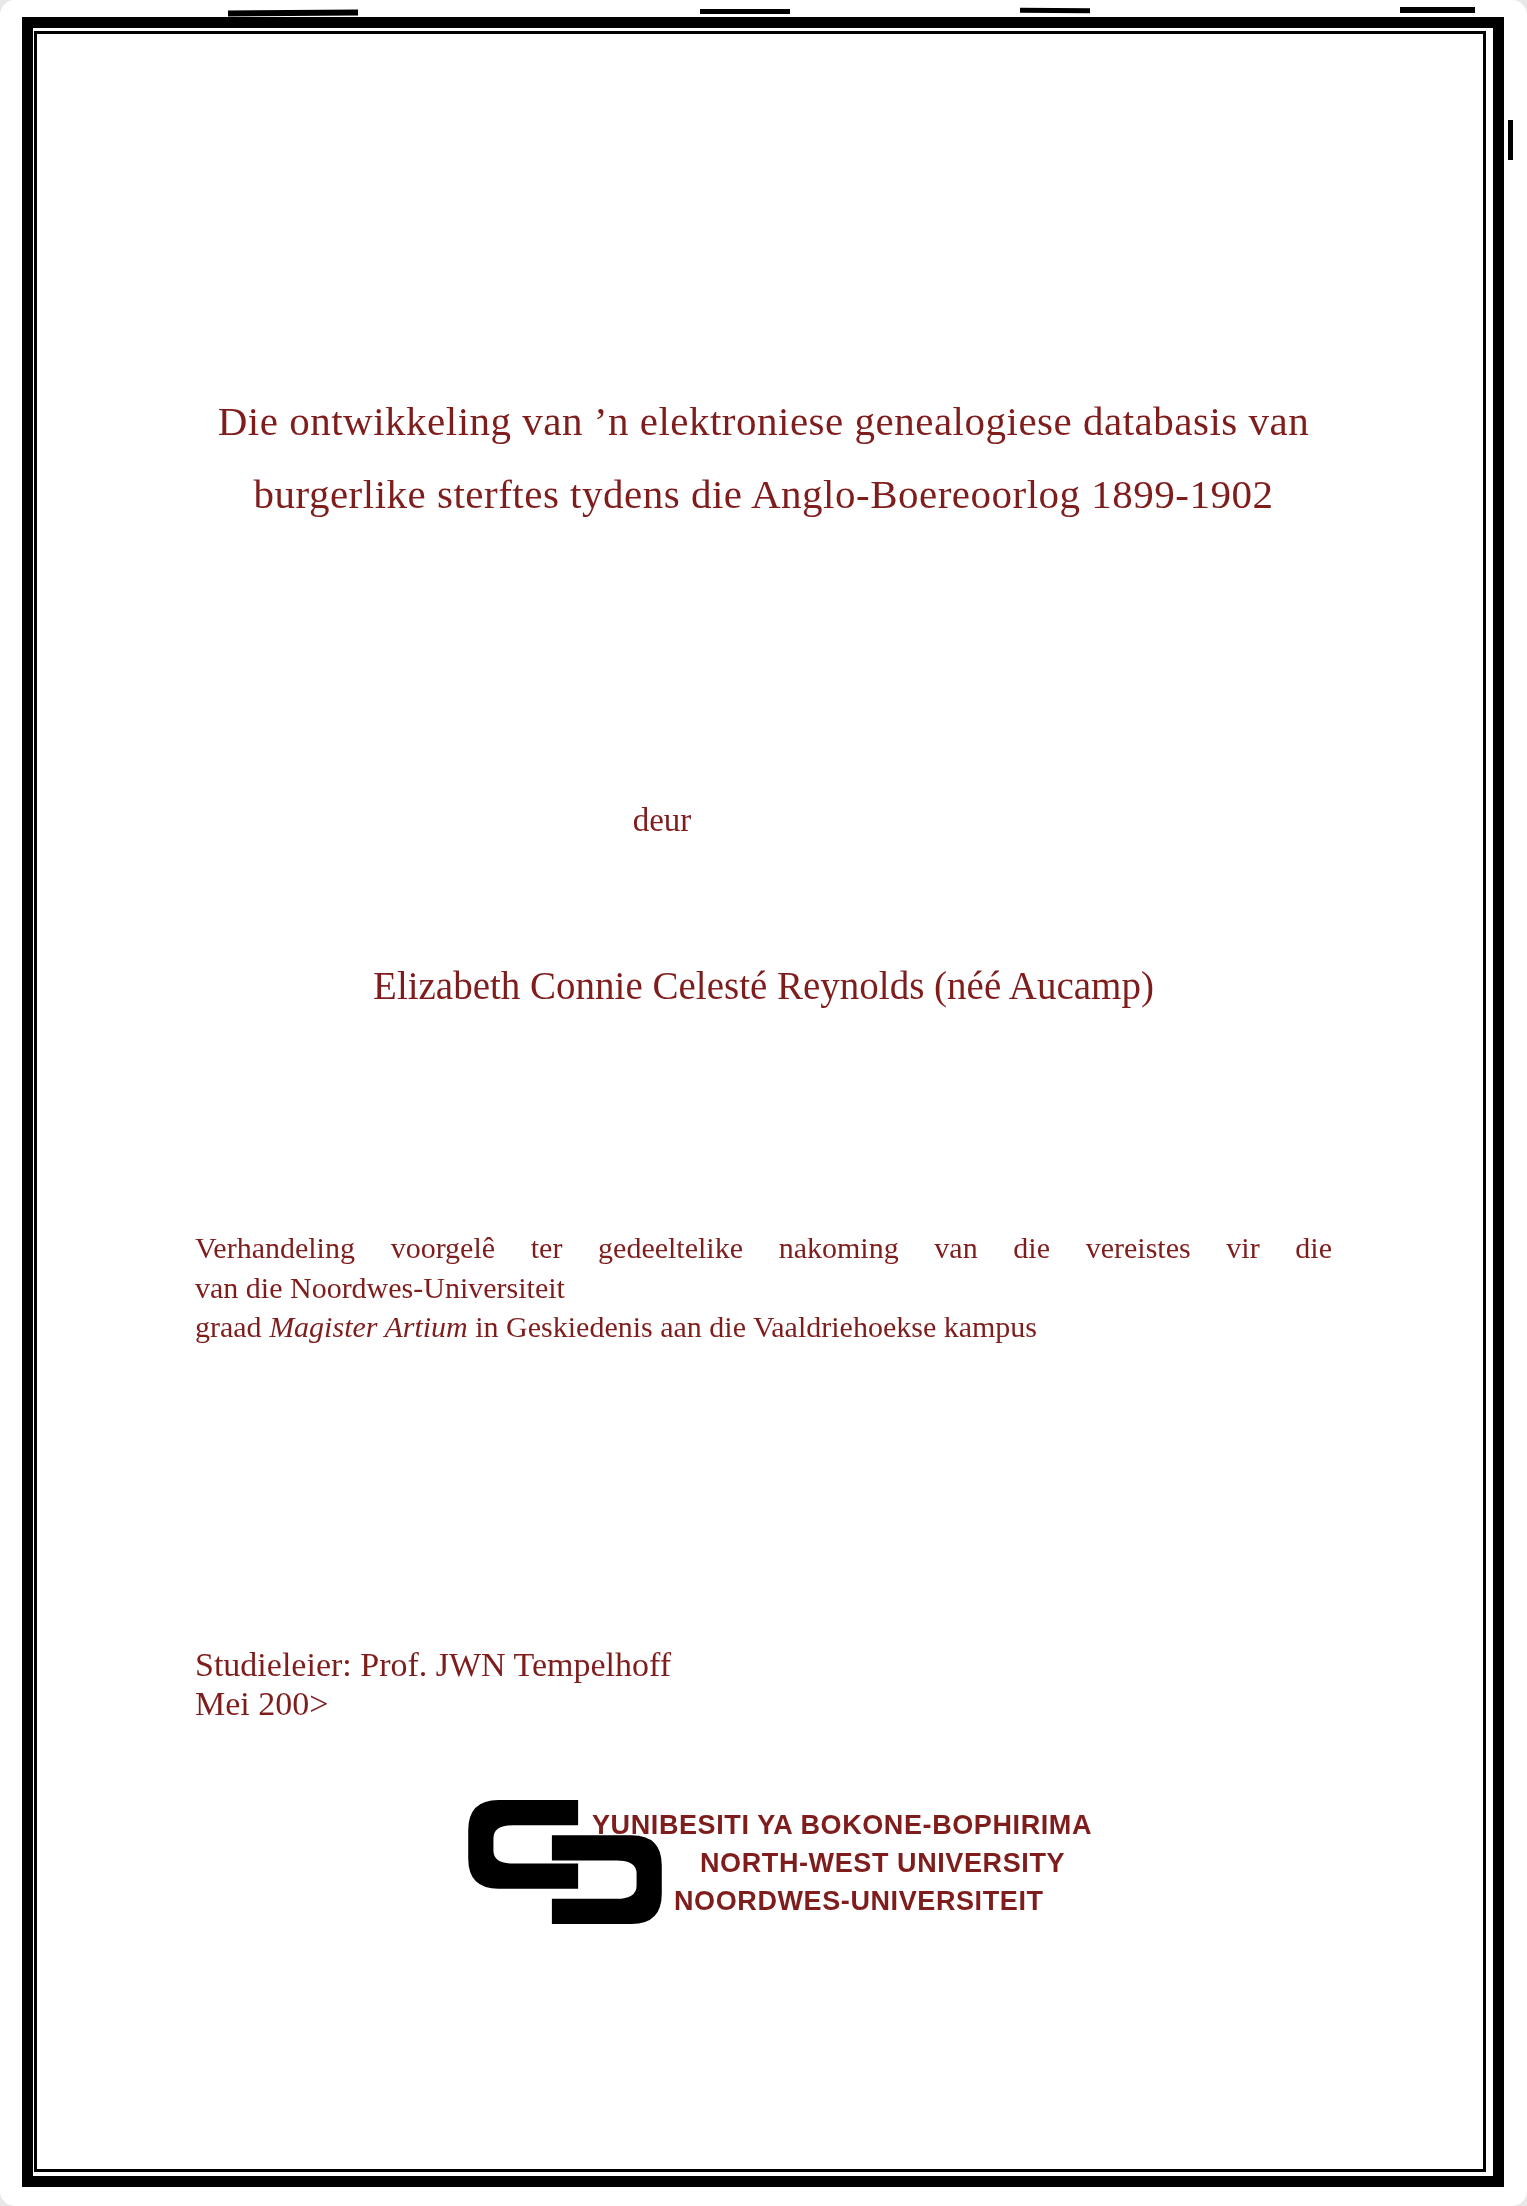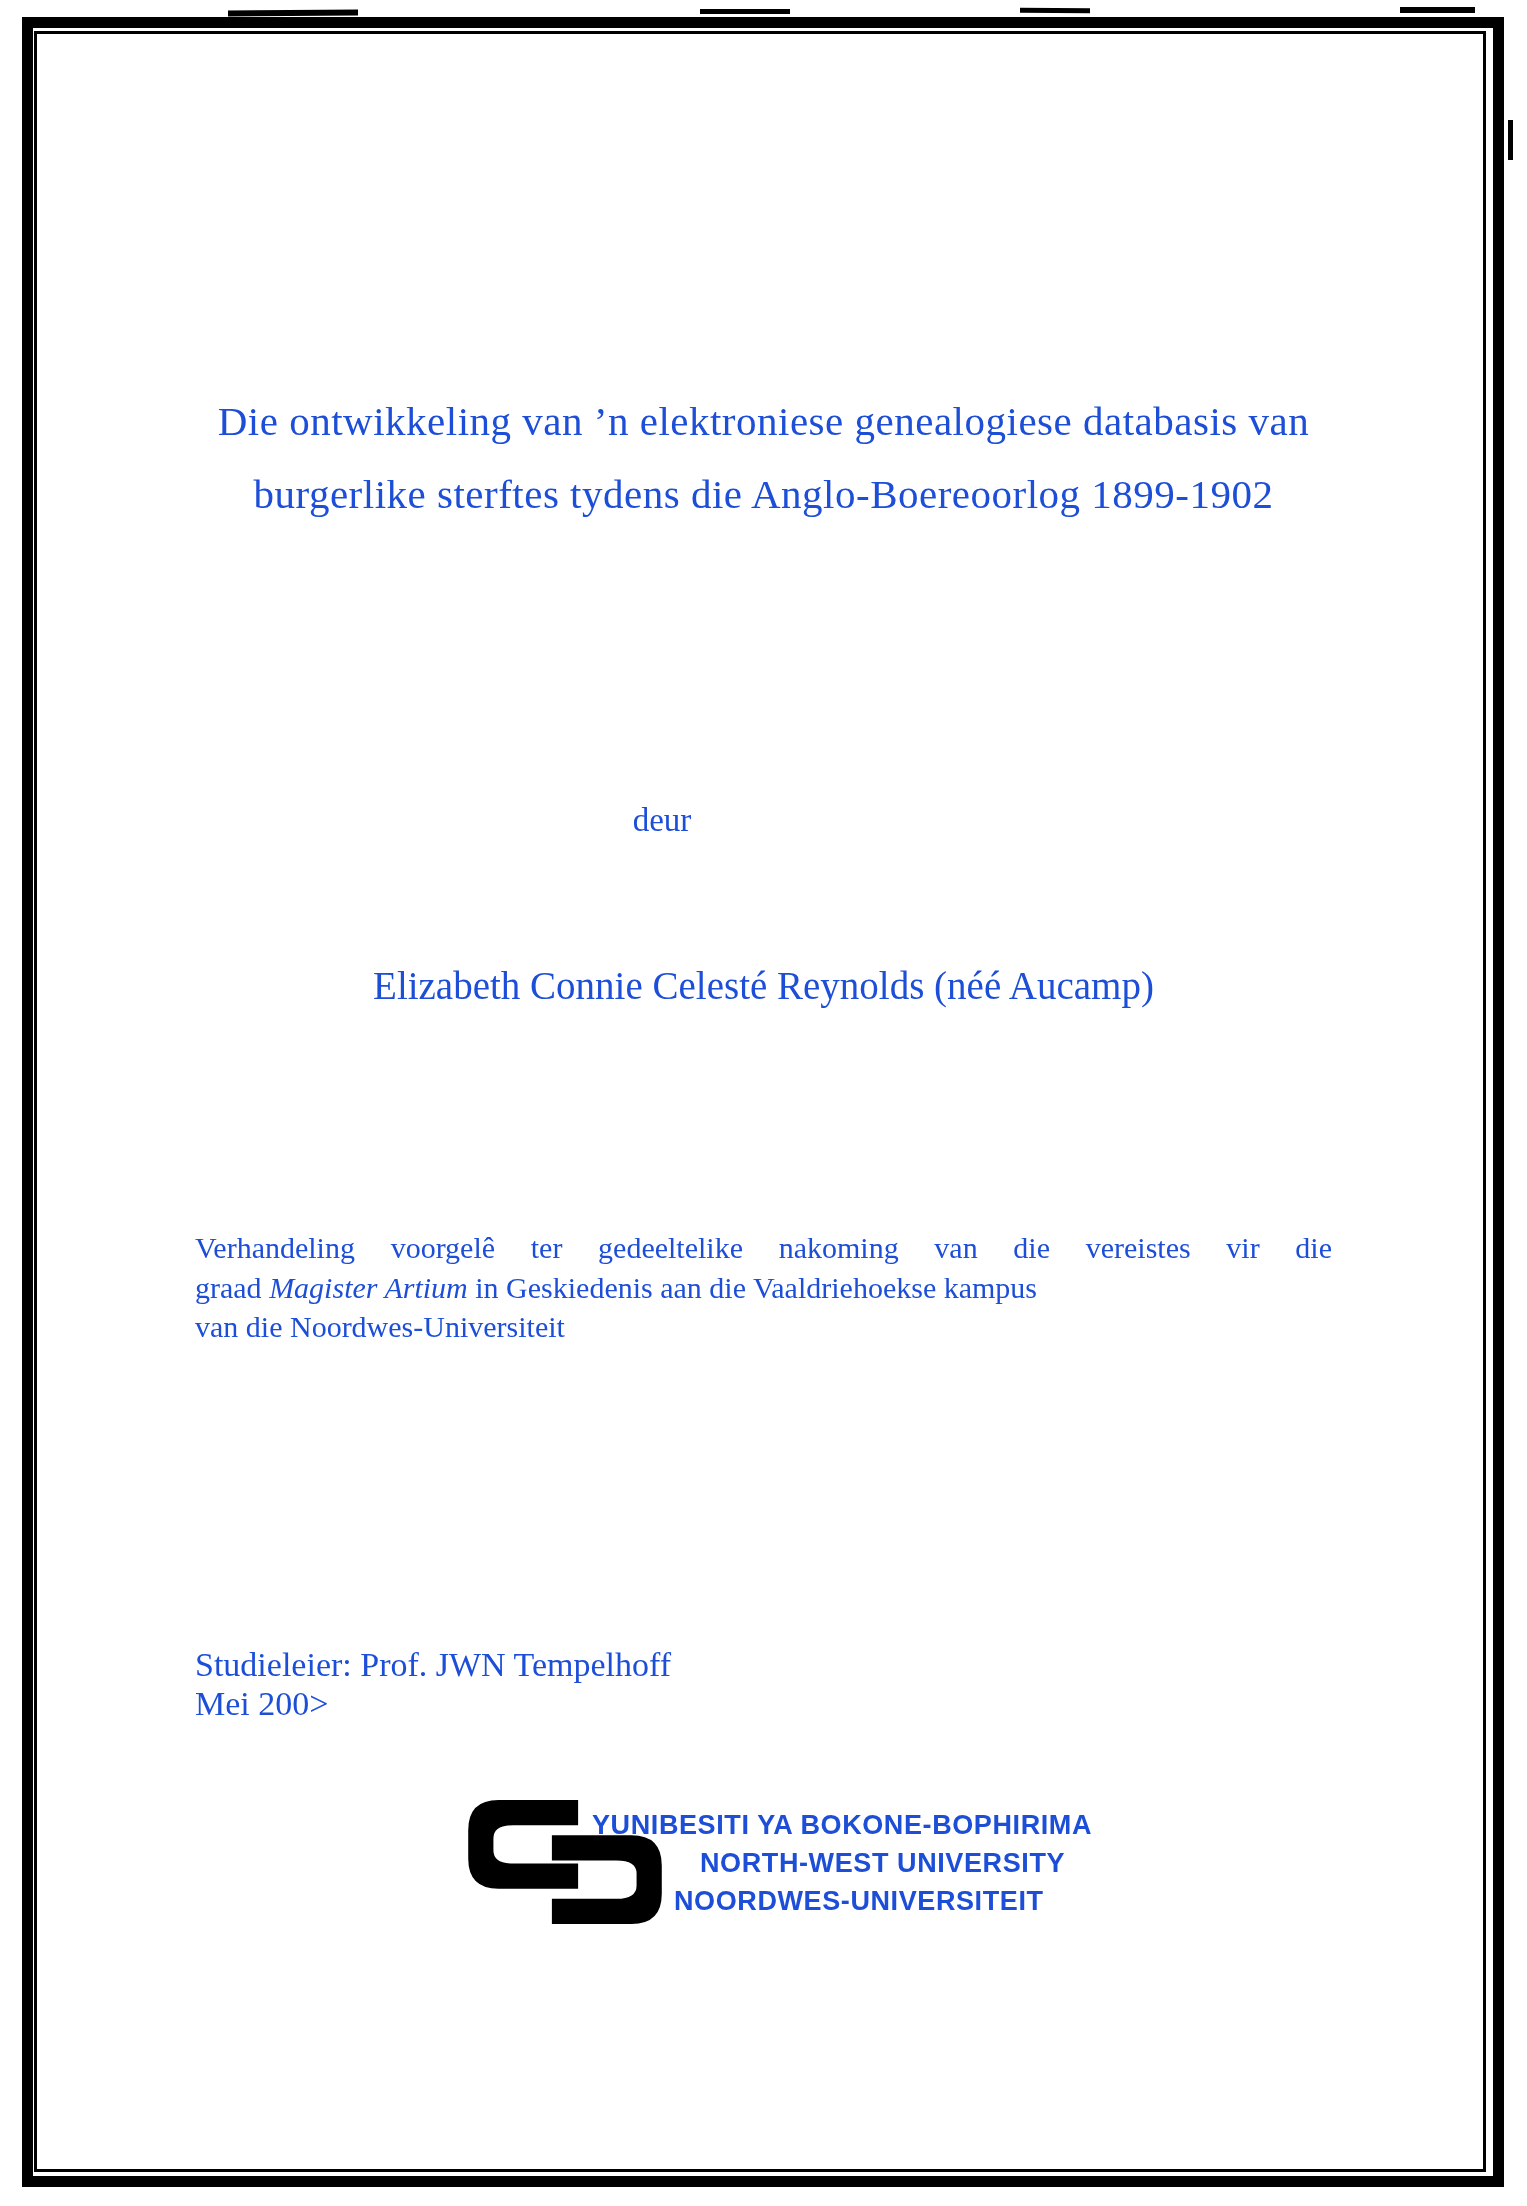--- a/index.html
+++ b/index.html
@@ -3,22 +3,23 @@
 <meta charset="utf-8">
 <style>
   * { margin: 0; padding: 0; box-sizing: border-box; }
   html, body { background: #e8e8e8; }
   .page {
     position: relative;
     width: 1527px;
     height: 2206px;
     background: #ffffff;
     font-family: "Liberation Serif", "DejaVu Serif", serif;
-    color: #1d4ed8;
+    color: #7f1d1d;
     overflow: hidden;
+    border-radius: 15px;
   }
   .frame-outer {
     position: absolute;
     left: 22px; top: 17px;
     width: 1482px; height: 2170px;
     border: 11px solid #000;
   }
   .frame-inner {
     position: absolute;
     left: 34px; top: 31px;
@@ -112,22 +113,22 @@
     <div>Die ontwikkeling van ’n elektroniese genealogiese databasis van</div>
     <div>burgerlike sterftes tydens die Anglo-Boereoorlog 1899-1902</div>
   </div>
 
   <div class="byline">deur</div>
 
   <div class="author">Elizabeth Connie Celesté Reynolds (néé Aucamp)</div>
 
   <div class="declaration">
     <div class="decl-line-just">Verhandeling voorgelê ter gedeeltelike nakoming van die vereistes vir die</div>
+    <div class="decl-line">van die Noordwes-Universiteit</div>
     <div class="decl-line"><span>graad </span><span class="decl-italic">Magister Artium</span><span> in Geskiedenis aan die Vaaldriehoekse kampus</span></div>
-    <div class="decl-line">van die Noordwes-Universiteit</div>
   </div>
 
   <div class="supervisor-block">
     <div>Studieleier: Prof. JWN Tempelhoff</div>
     <div>Mei 200&gt;</div>
   </div>
 
   <svg class="logo-mark" viewBox="0 0 192 123" aria-hidden="true">
     <path d="M 109 0 H 30 Q 0 0 0 30 V 58 Q 0 88 30 88 H 109 V 63 H 45 Q 25 63 25 50 V 38 Q 25 25 45 25 H 109 Z" fill="#000"></path>
     <path d="M 83 35 H 162 Q 192 35 192 65 V 93 Q 192 123 162 123 H 83 V 98 H 147 Q 167 98 167 85 V 73 Q 167 60 147 60 H 83 Z" fill="#000"></path>

